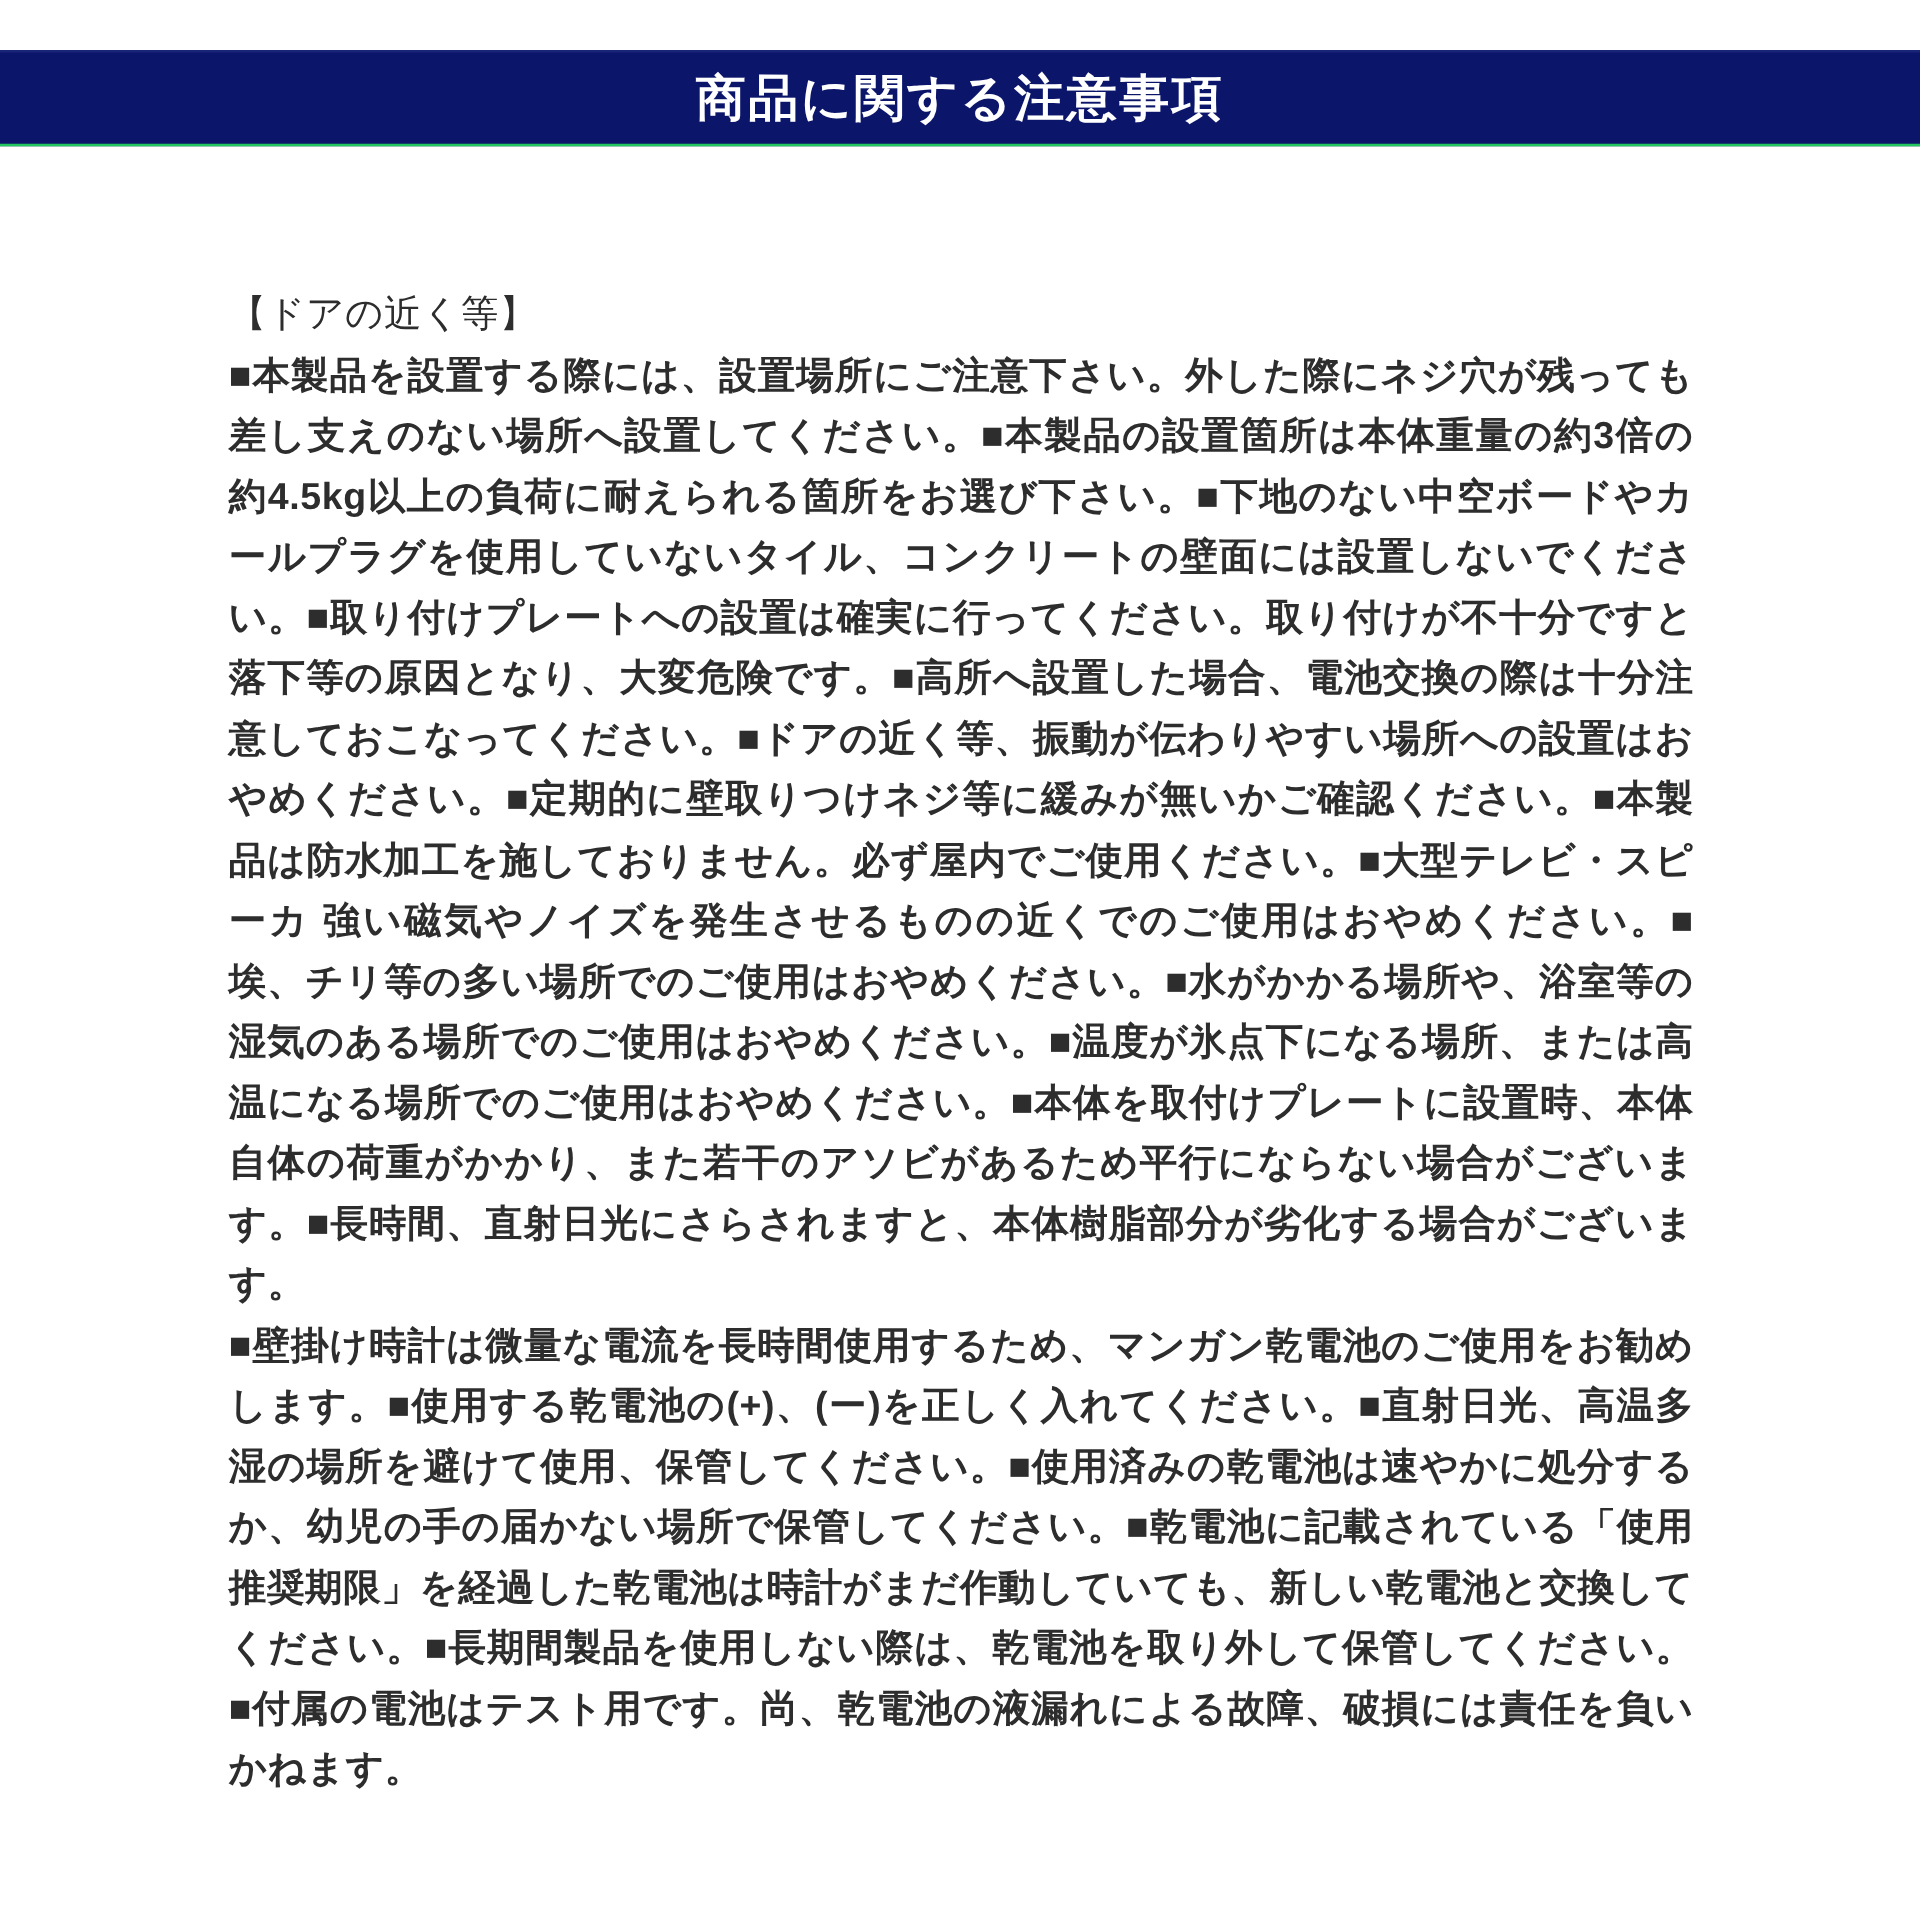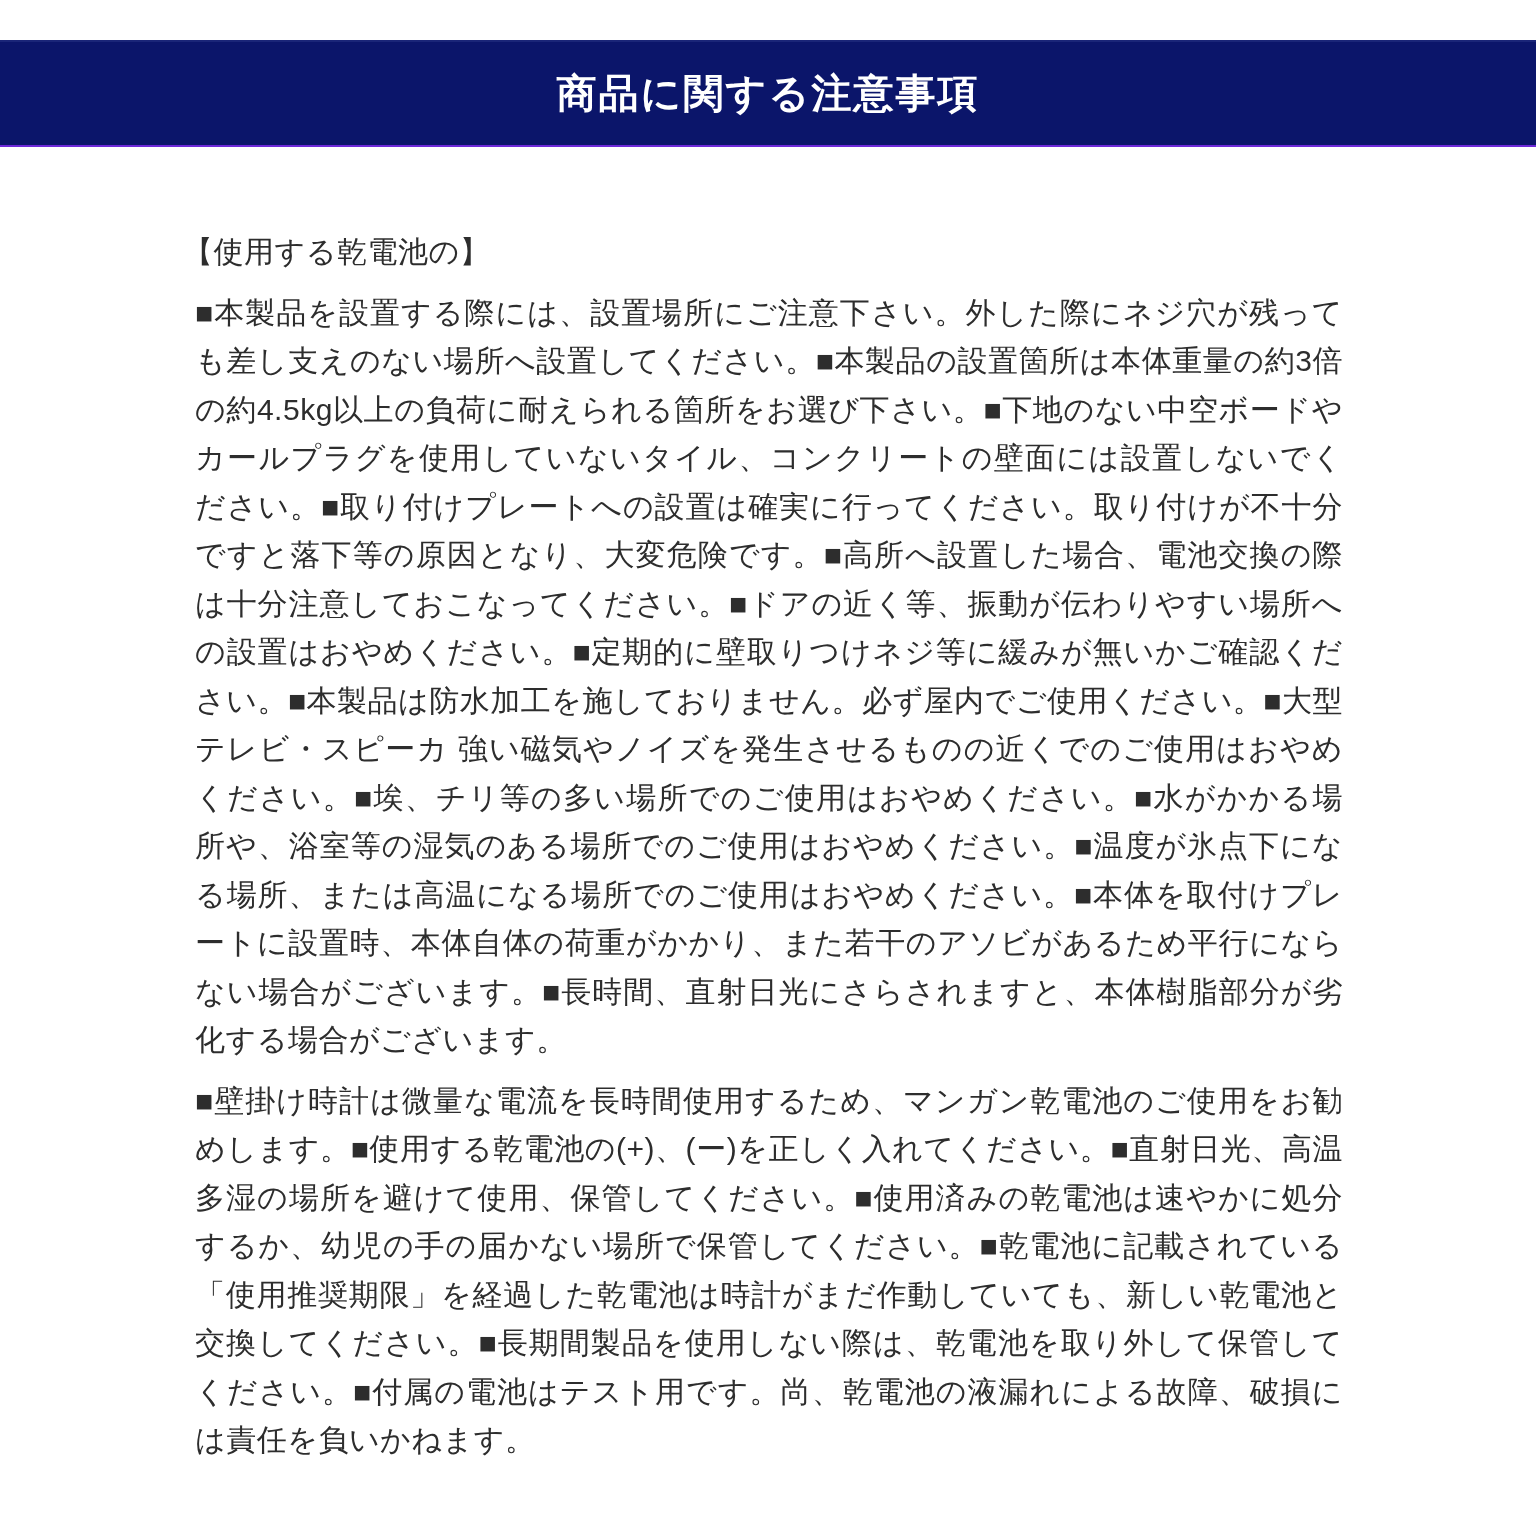--- a/index.html
+++ b/index.html
@@ -12,24 +12,24 @@
     height: 1536px;
     position: relative;
     overflow: hidden;
     font-family: "Liberation Sans", "DejaVu Sans", sans-serif;
   }
   .header-bar {
     position: absolute;
     top: 40px;
     left: 0;
     width: 1536px;
-    height: 107px;
+    height: 77px;
     background: #0b156a;
     border-top: 2px solid #1a2578;
-    border-bottom: 2px solid #6d28d9;
+    border-bottom: 2px solid #22c55e;
     box-sizing: border-box;
     display: flex;
     align-items: center;
     justify-content: center;
   }
   .header-title {
     color: #ffffff;
     font-size: 40px;
     font-weight: bold;
     letter-spacing: 2px;
@@ -44,31 +44,32 @@
     font-size: 30px;
     line-height: 48.5px;
     text-align: justify;
     text-justify: inter-ideograph;
     letter-spacing: 0.5px;
   }
   .section-heading {
     font-weight: normal;
   }
   .section-text {
-    margin: 12px;
+    margin: 0;
+    font-weight: bold;
   }
 </style>
 </head>
 <body>
 
 <div class="header-bar">
   <div class="header-title">商品に関する注意事項</div>
 </div>
 
 <div class="content">
   <div class="section">
-    <div class="section-heading">【使用する乾電池の】</div>
+    <div class="section-heading">【ドアの近く等】</div>
     <div class="section-text">■本製品を設置する際には、設置場所にご注意下さい。外した際にネジ穴が残っても差し支えのない場所へ設置してください。■本製品の設置箇所は本体重量の約3倍の約4.5kg以上の負荷に耐えられる箇所をお選び下さい。■下地のない中空ボードやカールプラグを使用していないタイル、コンクリートの壁面には設置しないでください。■取り付けプレートへの設置は確実に行ってください。取り付けが不十分ですと落下等の原因となり、大変危険です。■高所へ設置した場合、電池交換の際は十分注意しておこなってください。■ドアの近く等、振動が伝わりやすい場所への設置はおやめください。■定期的に壁取りつけネジ等に緩みが無いかご確認ください。■本製品は防水加工を施しておりません。必ず屋内でご使用ください。■大型テレビ・スピーカ 強い磁気やノイズを発生させるものの近くでのご使用はおやめください。■埃、チリ等の多い場所でのご使用はおやめください。■水がかかる場所や、浴室等の湿気のある場所でのご使用はおやめください。■温度が氷点下になる場所、または高温になる場所でのご使用はおやめください。■本体を取付けプレートに設置時、本体自体の荷重がかかり、また若干のアソビがあるため平行にならない場合がございます。■長時間、直射日光にさらされますと、本体樹脂部分が劣化する場合がございます。</div>
   </div>
   <div class="section">
     <div class="section-text">■壁掛け時計は微量な電流を長時間使用するため、マンガン乾電池のご使用をお勧めします。■使用する乾電池の(+)、(ー)を正しく入れてください。■直射日光、高温多湿の場所を避けて使用、保管してください。■使用済みの乾電池は速やかに処分するか、幼児の手の届かない場所で保管してください。■乾電池に記載されている「使用推奨期限」を経過した乾電池は時計がまだ作動していても、新しい乾電池と交換してください。■長期間製品を使用しない際は、乾電池を取り外して保管してください。■付属の電池はテスト用です。尚、乾電池の液漏れによる故障、破損には責任を負いかねます。</div>
   </div>
 </div>
 
 </body></html>

